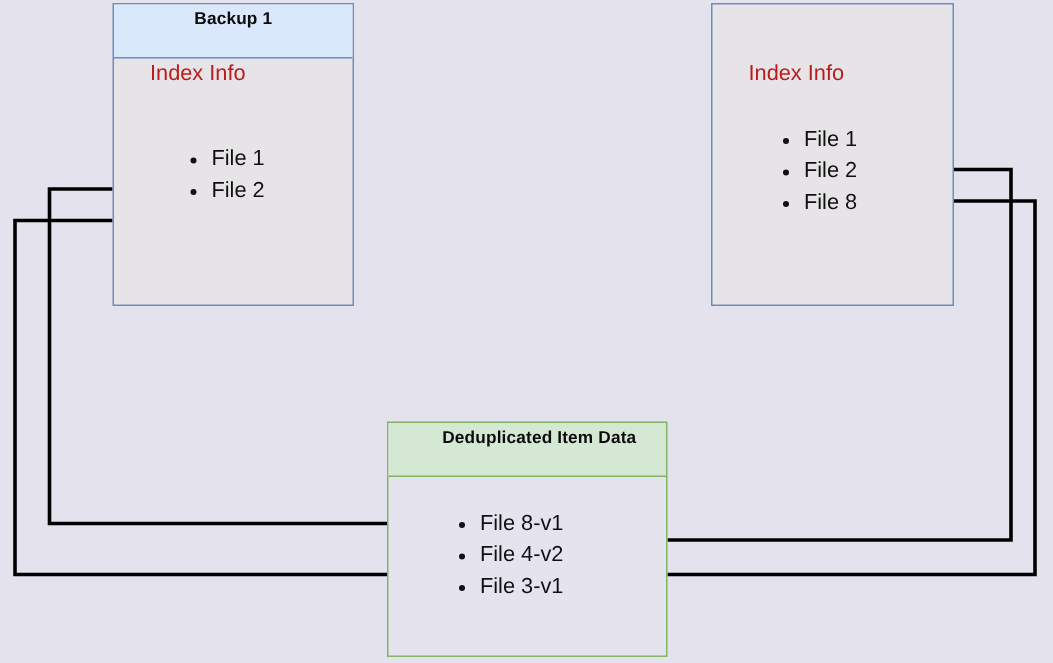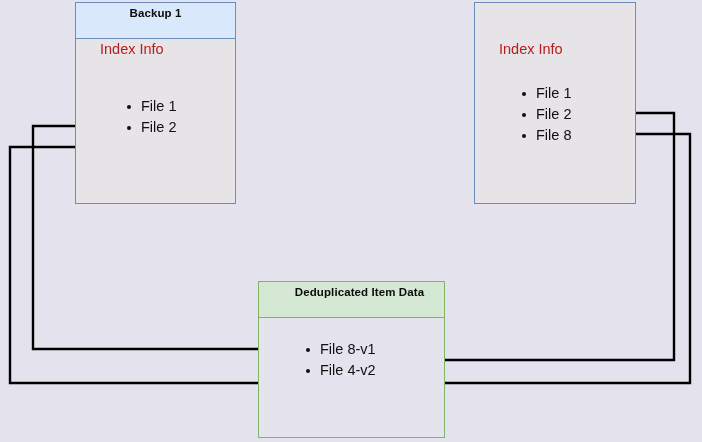--- a/index.html
+++ b/index.html
@@ -127,16 +127,17 @@
       <li>File 2</li>
       <li>File 8</li>
     </ul>
   </div>
 
   <div class="box green" style="left:258px; top:281px; width:187px; height:157px;">
     <div class="hdr">Deduplicated Item Data</div>
     <ul class="bullets" style="left:45px; top:57px;">
       <li>File 8-v1</li>
       <li>File 4-v2</li>
+      <li>File 3-v1</li>
     </ul>
   </div>
 
 </div>
 
 </body></html>

